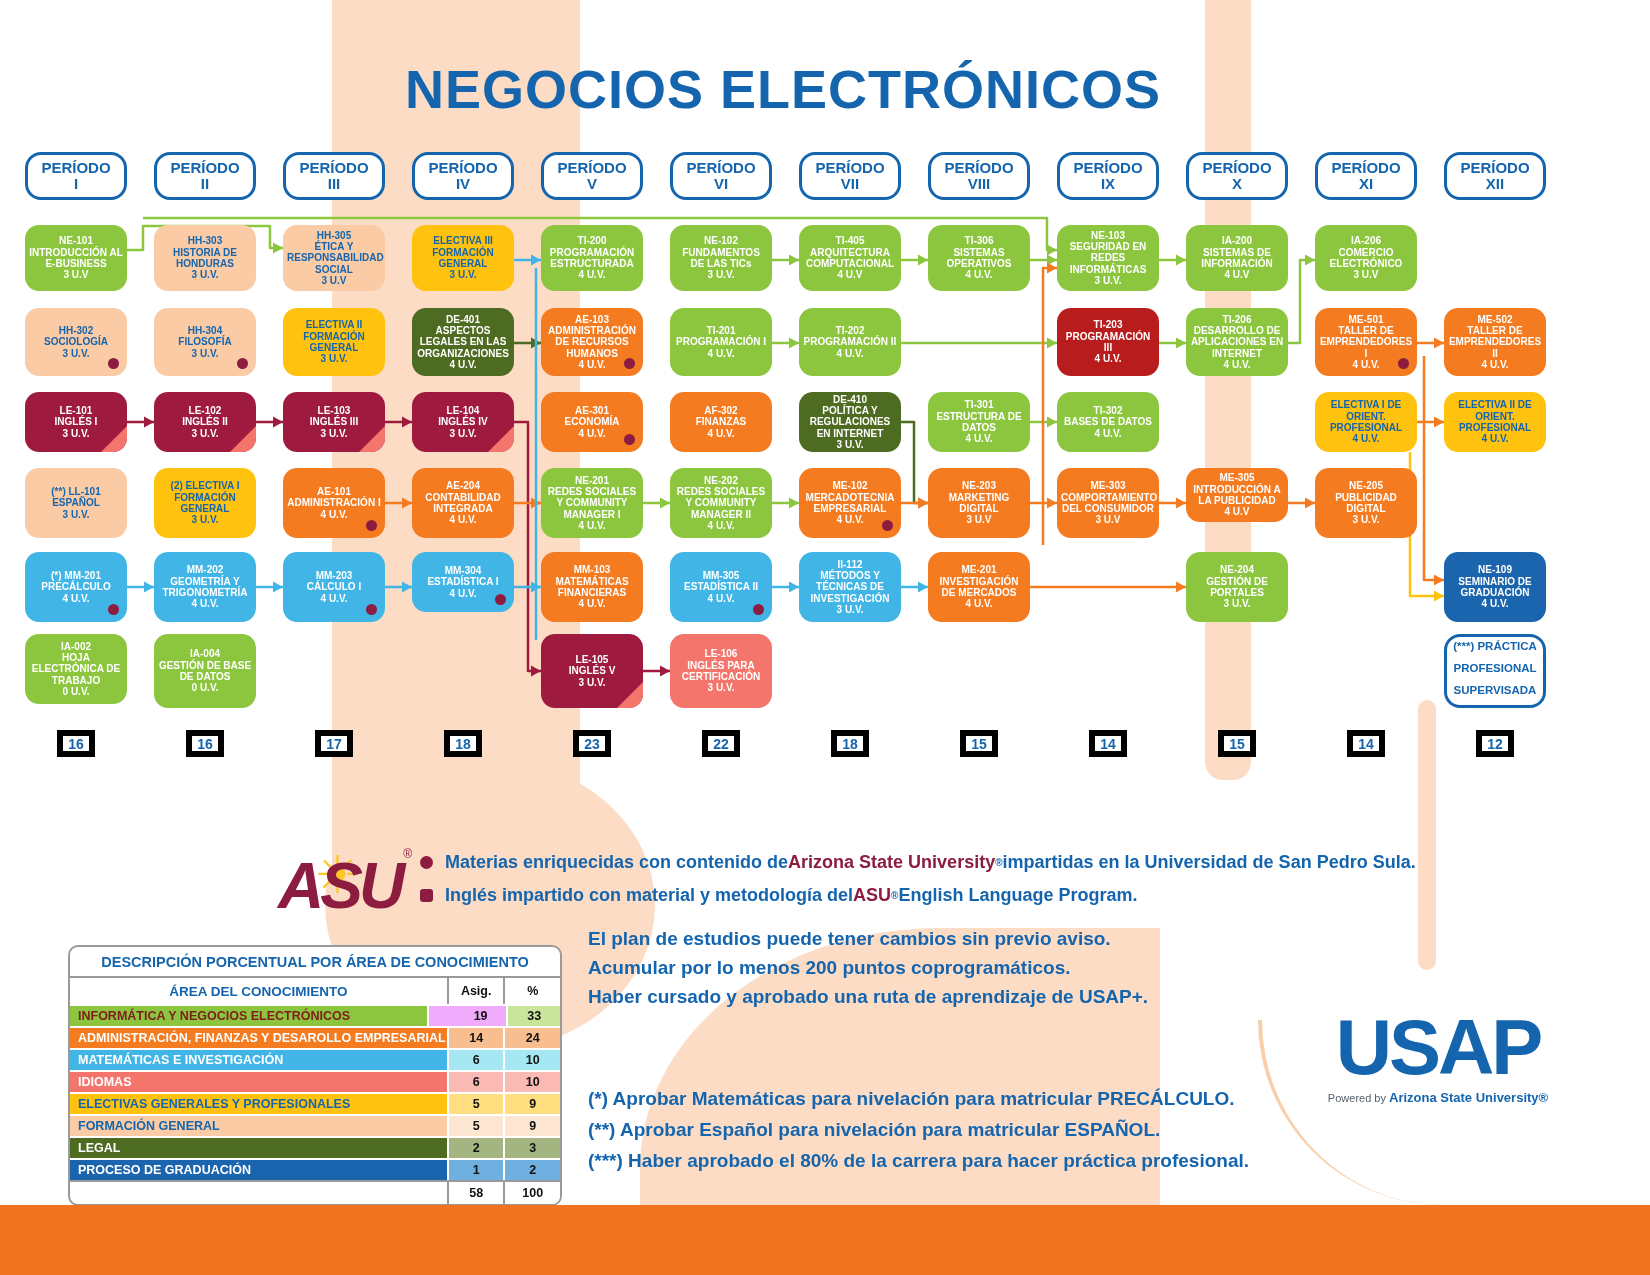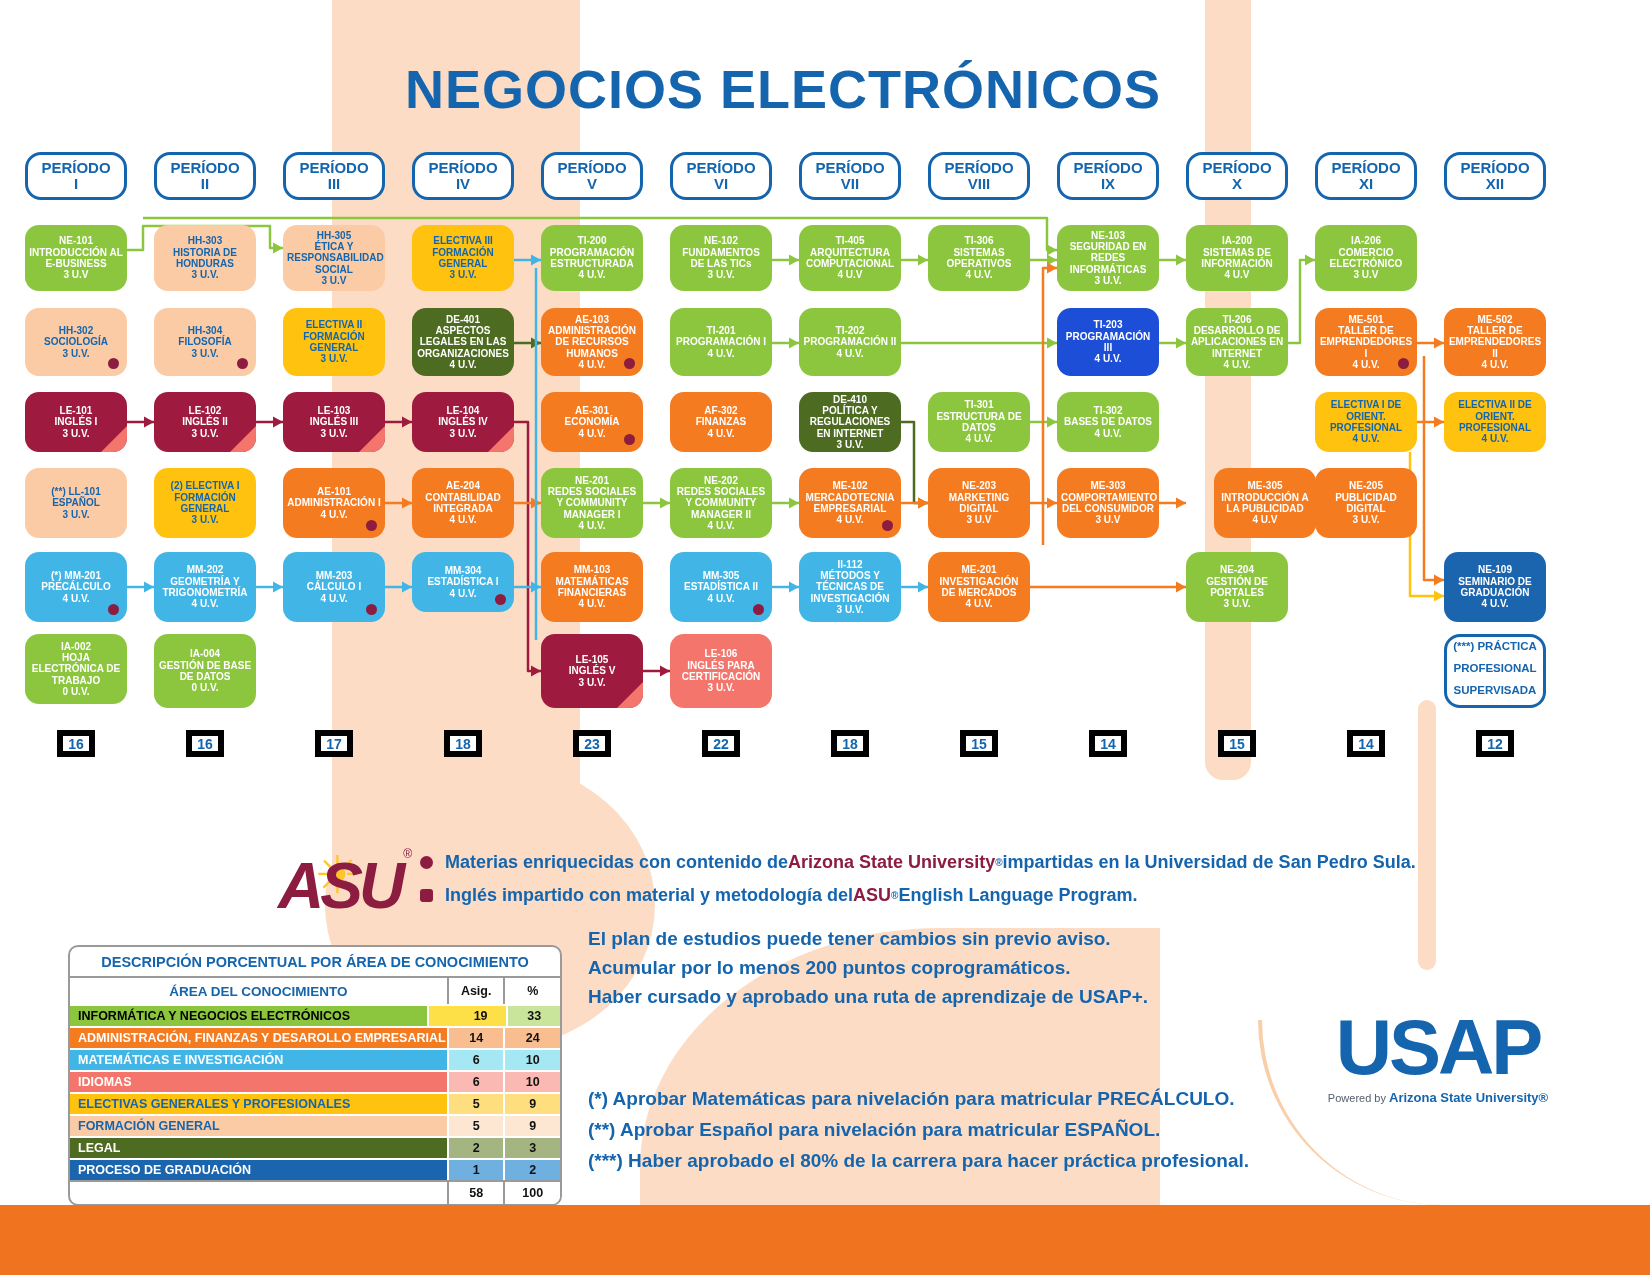--- a/index.html
+++ b/index.html
@@ -456,21 +456,21 @@
       <div class="card" style="left: 928px; top: 552px; height: 70px; background: rgb(244, 123, 32); color: rgb(255, 255, 255);">
         <div class="ln">ME-201</div>
         <div class="ln">INVESTIGACIÓN DE MERCADOS</div>
         <div class="ln">4 U.V.</div>
       </div>
       <div class="card" style="left: 1057px; top: 225px; height: 66px; background: rgb(140, 198, 63); color: rgb(255, 255, 255);">
         <div class="ln">NE-103</div>
         <div class="ln">SEGURIDAD EN REDES INFORMÁTICAS</div>
         <div class="ln">3 U.V.</div>
       </div>
-      <div class="card" style="left: 1057px; top: 308px; height: 68px; background: #1d4ed8; color: rgb(255, 255, 255);">
+      <div class="card" style="left: 1057px; top: 308px; height: 68px; background: #b91c1c; color: rgb(255, 255, 255);">
         <div class="ln">TI-203</div>
         <div class="ln">PROGRAMACIÓN III</div>
         <div class="ln">4 U.V.</div>
       </div>
       <div class="card" style="left: 1057px; top: 392px; height: 60px; background: rgb(140, 198, 63); color: rgb(255, 255, 255);">
         <div class="ln">TI-302</div>
         <div class="ln">BASES DE DATOS</div>
         <div class="ln">4 U.V.</div>
       </div>
       <div class="card" style="left: 1057px; top: 468px; height: 70px; background: rgb(244, 123, 32); color: rgb(255, 255, 255);">
@@ -481,21 +481,21 @@
       <div class="card" style="left: 1186px; top: 225px; height: 66px; background: rgb(140, 198, 63); color: rgb(255, 255, 255);">
         <div class="ln">IA-200</div>
         <div class="ln">SISTEMAS DE INFORMACIÓN</div>
         <div class="ln">4 U.V</div>
       </div>
       <div class="card" style="left: 1186px; top: 308px; height: 68px; background: rgb(140, 198, 63); color: rgb(255, 255, 255);">
         <div class="ln">TI-206</div>
         <div class="ln">DESARROLLO DE APLICACIONES EN INTERNET</div>
         <div class="ln">4 U.V.</div>
       </div>
-      <div class="card" style="left: 1186px; top: 468px; height: 70px; background: rgb(244, 123, 32); color: rgb(255, 255, 255); margin-left: 28px;">
+      <div class="card" style="left: 1186px; top: 468px; height: 54px; background: rgb(244, 123, 32); color: rgb(255, 255, 255);">
         <div class="ln">ME-305</div>
         <div class="ln">INTRODUCCIÓN A LA PUBLICIDAD</div>
         <div class="ln">4 U.V</div>
       </div>
       <div class="card" style="left: 1186px; top: 552px; height: 70px; background: rgb(140, 198, 63); color: rgb(255, 255, 255);">
         <div class="ln">NE-204</div>
         <div class="ln">GESTIÓN DE PORTALES</div>
         <div class="ln">3 U.V.</div>
       </div>
       <div class="card" style="left: 1315px; top: 225px; height: 66px; background: rgb(140, 198, 63); color: rgb(255, 255, 255);">
@@ -575,22 +575,22 @@
 
   <div id="tbl">
     <div class="tbl-title">DESCRIPCIÓN PORCENTUAL POR ÁREA DE CONOCIMIENTO</div>
     <div class="tbl-head">
       <div class="h-area">ÁREA DEL CONOCIMIENTO</div>
       <div class="h-asig">Asig.</div>
       <div class="h-pct">%</div>
     </div>
     <div id="arearows">
         <div class="tbl-row">
-          <div class="c-area" style="background: rgb(140, 198, 63); color: #000000;">INFORMÁTICA Y NEGOCIOS ELECTRÓNICOS</div>
-          <div class="c-asig" style="background: #fde047; padding-left: 26px;">19</div>
+          <div class="c-area" style="background: rgb(140, 198, 63); color: #7f1d1d;">INFORMÁTICA Y NEGOCIOS ELECTRÓNICOS</div>
+          <div class="c-asig" style="background: #f0abfc; padding-left: 26px;">19</div>
           <div class="c-pct" style="background: rgb(201, 229, 155);">33</div>
         </div>
         <div class="tbl-row">
           <div class="c-area" style="background: rgb(244, 123, 32); color: rgb(255, 255, 255);">ADMINISTRACIÓN, FINANZAS Y DESAROLLO EMPRESARIAL</div>
           <div class="c-asig" style="background: rgb(249, 190, 143);">14</div>
           <div class="c-pct" style="background: rgb(249, 190, 143);">24</div>
         </div>
         <div class="tbl-row">
           <div class="c-area" style="background: rgb(65, 182, 230); color: rgb(255, 255, 255);">MATEMÁTICAS E INVESTIGACIÓN</div>
           <div class="c-asig" style="background: rgb(165, 232, 243);">6</div>

